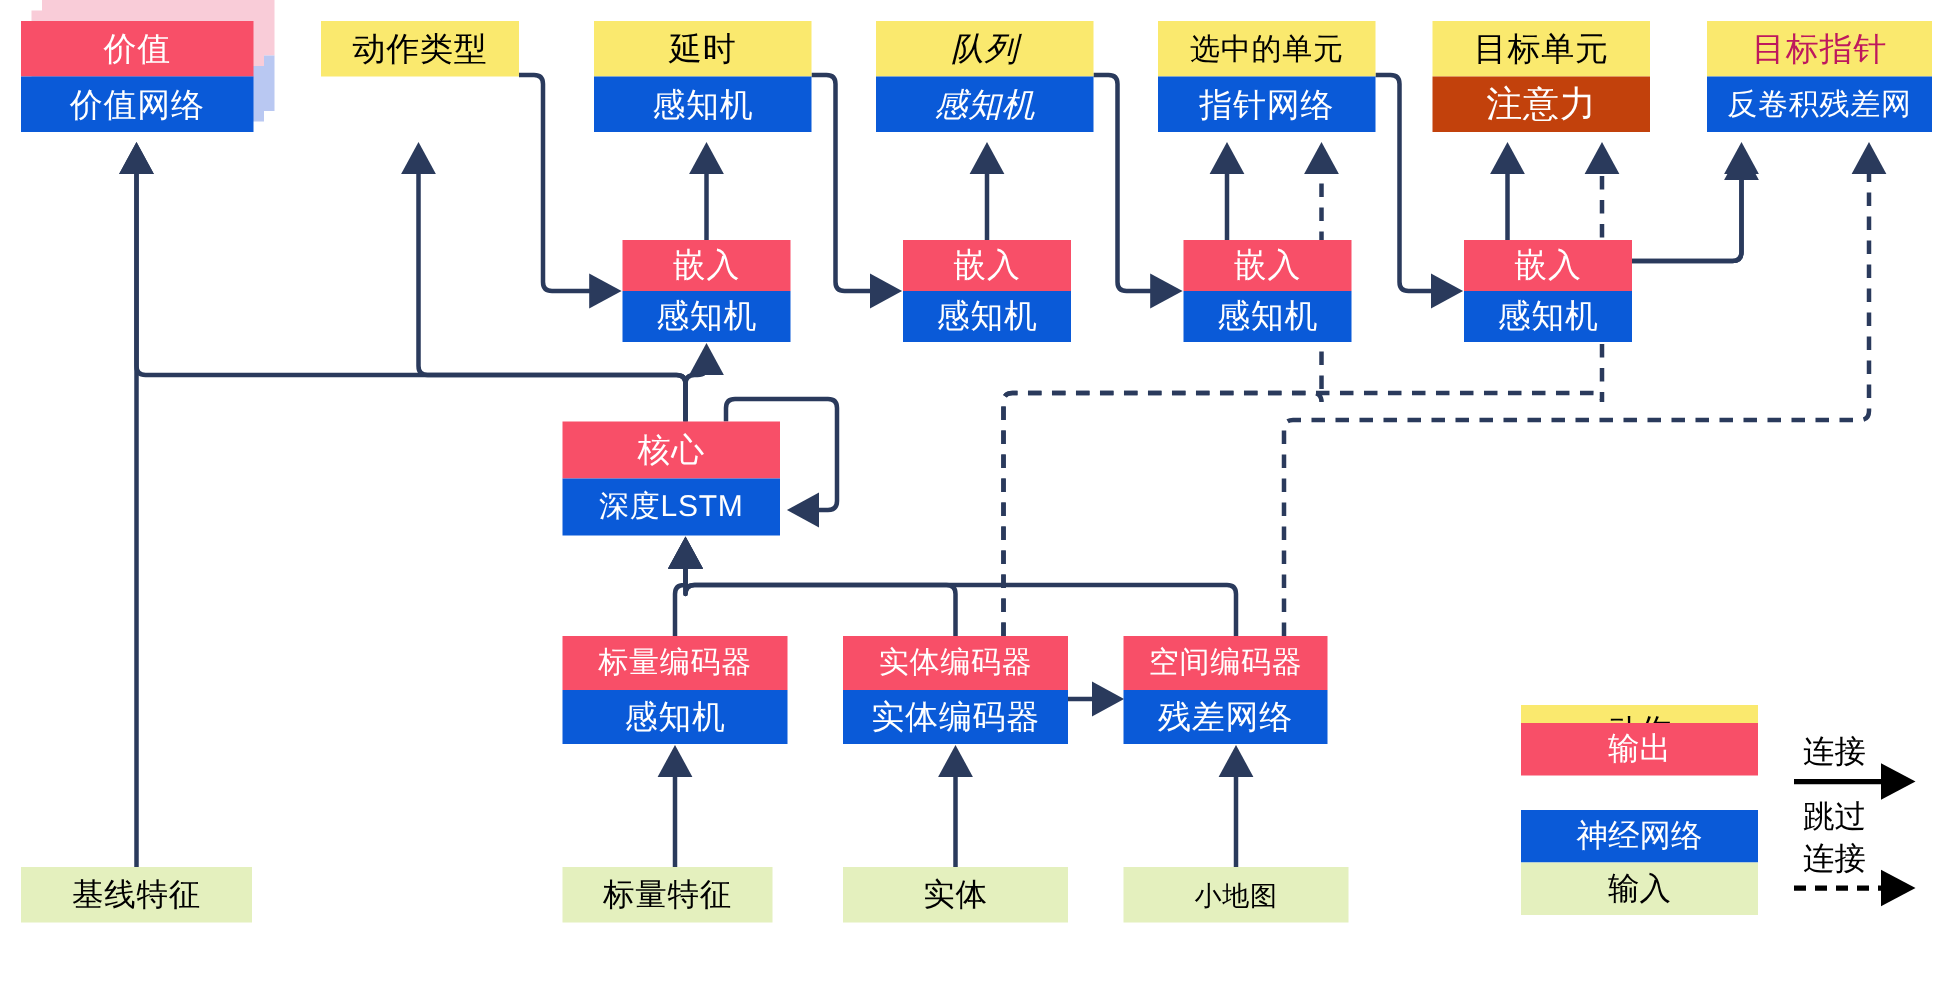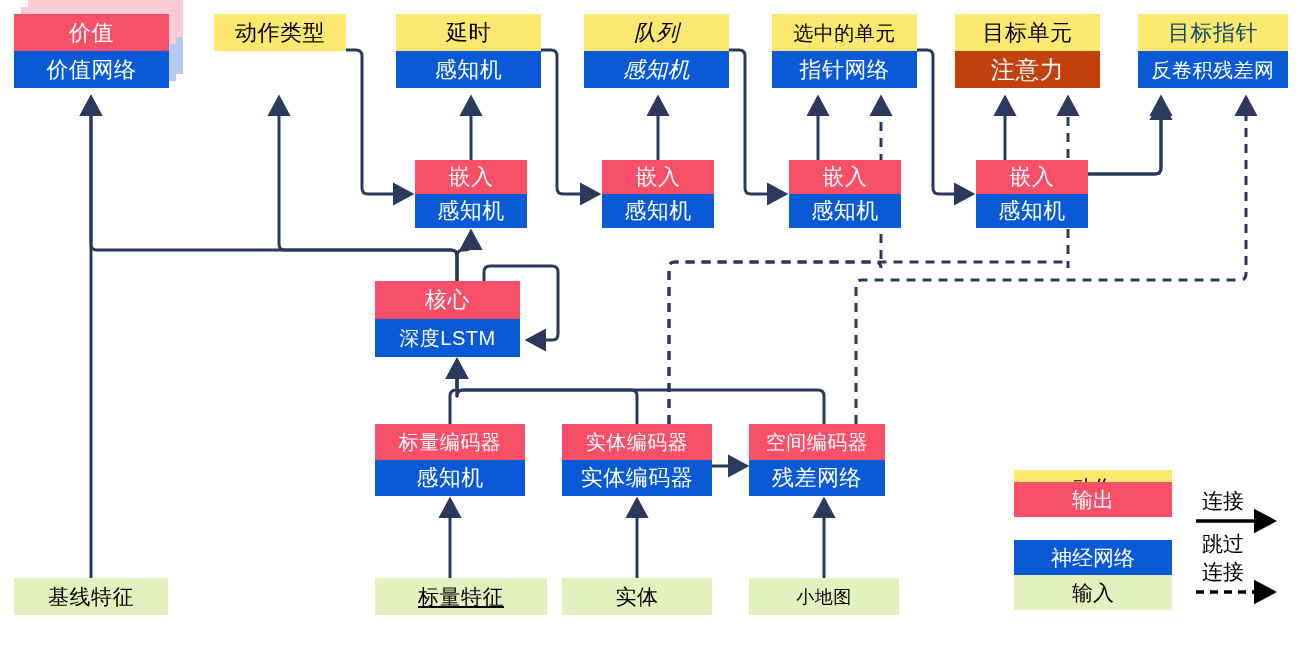--- a/index.html
+++ b/index.html
@@ -116,21 +116,21 @@
       </div>
       <div class="node" style="left: 772px; top: 14px; width: 145px; height: 74px;">
         <div class="cell" style="height: 50%; background: rgb(250, 233, 110); color: rgb(0, 0, 0); font-size: 20px;">选中的单元</div>
         <div class="cell" style="height: 50%; background: rgb(10, 90, 216); color: rgb(255, 255, 255); font-size: 22px;">指针网络</div>
       </div>
       <div class="node" style="left: 955px; top: 14px; width: 145px; height: 74px;">
         <div class="cell" style="height: 50%; background: rgb(250, 233, 110); color: rgb(0, 0, 0); font-size: 22px;">目标单元</div>
         <div class="cell" style="height: 50%; background: #c2410c; color: rgb(255, 255, 255); font-size: 24px; text-align: right;">注意力</div>
       </div>
       <div class="node" style="left: 1138px; top: 14px; width: 150px; height: 74px;">
-        <div class="cell" style="height: 50%; background: rgb(250, 233, 110); color: #0c4a6e; font-size: 22px;">目标指针</div>
+        <div class="cell" style="height: 50%; background: rgb(250, 233, 110); color: #be185d; font-size: 22px;">目标指针</div>
         <div class="cell" style="height: 50%; background: rgb(10, 90, 216); color: rgb(255, 255, 255); font-size: 20px;">反卷积残差网</div>
       </div>
       <div class="node" style="left: 415px; top: 160px; width: 112px; height: 68px;">
         <div class="cell" style="height: 50%; background: rgb(248, 79, 104); color: rgb(255, 255, 255); font-size: 22px;">嵌入</div>
         <div class="cell" style="height: 50%; background: rgb(10, 90, 216); color: rgb(255, 255, 255); font-size: 22px;">感知机</div>
       </div>
       <div class="node" style="left: 602px; top: 160px; width: 112px; height: 68px;">
         <div class="cell" style="height: 50%; background: rgb(248, 79, 104); color: rgb(255, 255, 255); font-size: 22px;">嵌入</div>
         <div class="cell" style="height: 50%; background: rgb(10, 90, 216); color: rgb(255, 255, 255); font-size: 22px;">感知机</div>
       </div>
@@ -152,21 +152,21 @@
       </div>
       <div class="node" style="left: 562px; top: 424px; width: 150px; height: 72px;">
         <div class="cell" style="height: 50%; background: rgb(248, 79, 104); color: rgb(255, 255, 255); font-size: 20px;">实体编码器</div>
         <div class="cell" style="height: 50%; background: rgb(10, 90, 216); color: rgb(255, 255, 255); font-size: 22px;">实体编码器</div>
       </div>
       <div class="node" style="left: 749px; top: 424px; width: 136px; height: 72px;">
         <div class="cell" style="height: 50%; background: rgb(248, 79, 104); color: rgb(255, 255, 255); font-size: 20px;">空间编码器</div>
         <div class="cell" style="height: 50%; background: rgb(10, 90, 216); color: rgb(255, 255, 255); font-size: 22px;">残差网络</div>
       </div>
       <div class="node cell" style="left: 14px; top: 578px; width: 154px; height: 37px; background: rgb(228, 240, 190); color: rgb(0, 0, 0); font-size: 21px;">基线特征</div>
-      <div class="node cell" style="left: 375px; top: 578px; width: 172px; height: 37px; background: rgb(228, 240, 190); color: rgb(0, 0, 0); font-size: 21px; text-decoration: underline;">标量特征</div>
+      <div class="node cell" style="left: 375px; top: 578px; width: 140px; height: 37px; background: rgb(228, 240, 190); color: rgb(0, 0, 0); font-size: 21px;">标量特征</div>
       <div class="node cell" style="left: 562px; top: 578px; width: 150px; height: 37px; background: rgb(228, 240, 190); color: rgb(0, 0, 0); font-size: 21px;">实体</div>
       <div class="node cell" style="left: 749px; top: 578px; width: 150px; height: 37px; background: rgb(228, 240, 190); color: rgb(0, 0, 0); font-size: 18px;">小地图</div>
     </div>
 
   <div id="legend-layer">
     <div class="legend-label" style="left:1202px;top:487px;font-size:21px;">连接</div>
     <div class="legend-label" style="left:1202px;top:530px;font-size:21px;">跳过</div>
     <div class="legend-label" style="left:1202px;top:558px;font-size:21px;">连接</div>
   <div class="legend-box legend-cell" style="left: 1014px; top: 470px; width: 158px; height: 35px; background: rgb(250, 233, 110); color: rgb(0, 0, 0); font-size: 21px;">动作</div>
       <div class="legend-box legend-cell" style="left: 1014px; top: 482px; width: 158px; height: 35px; background: rgb(248, 79, 104); color: rgb(255, 255, 255); font-size: 21px;">输出</div>

